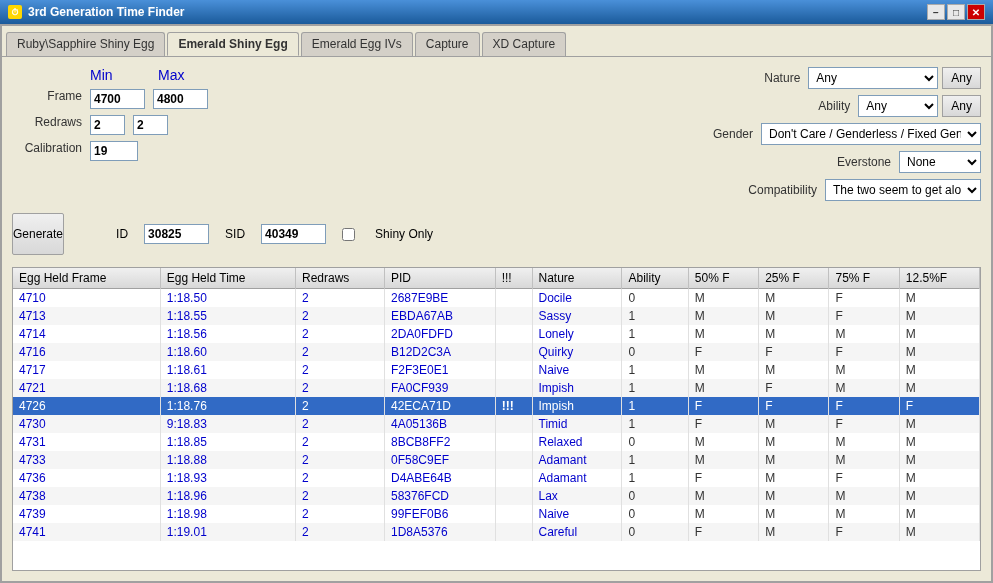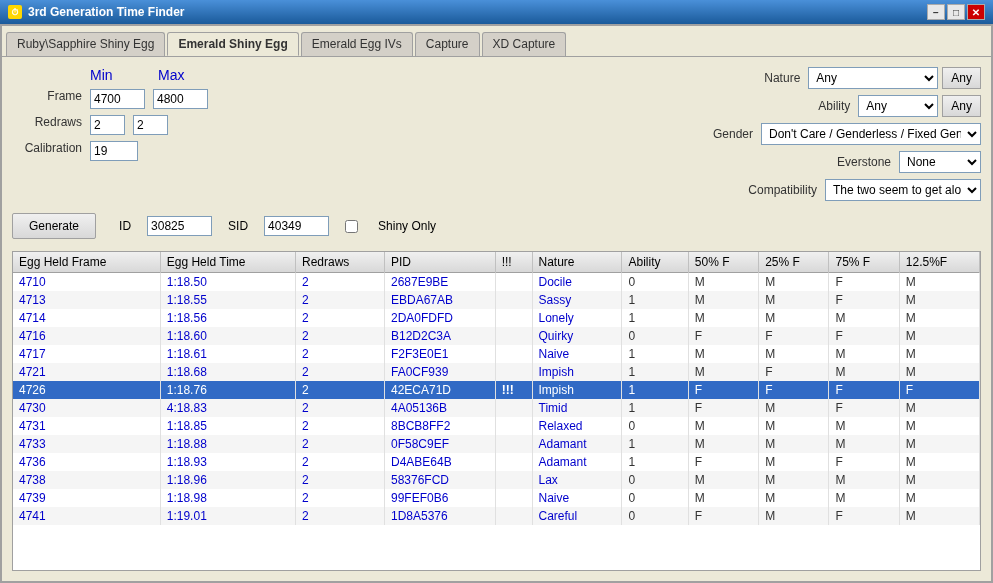--- a/index.html
+++ b/index.html
@@ -84,29 +84,30 @@
     .form-label { width: 70px; text-align: right; color: #333; }
     .min-max-labels { display: flex; gap: 8px; margin-left: 78px; }
     .min-max-label { width: 60px; color: #0000cc; font-size: 14px; }
 
     input[type="text"] {
       border: 1px solid #7f9db9;
       background: white;
       padding: 1px 3px;
       height: 20px;
       width: 55px;
+      font-weight: bold;
     }
 
     .generate-btn {
       background: linear-gradient(to bottom, #f0f0f0, #d8d8d8);
       border: 1px solid #a0a0a0;
-      padding: 4px 16px;
+      padding: 4px 0;
       cursor: pointer;
       border-radius: 2px;
-      height: 26px;
+      height: 42px;
     }
 
     .shiny-check { margin-right: 4px; }
 
     .right-panel {
       flex: 1;
       display: flex;
       flex-direction: column;
       gap: 6px;
     }
@@ -265,21 +266,21 @@
         </div>
         <div class="right-form-row">
           <span class="right-label">Compatibility</span>
           <select class="compat-select"><option>The two seem to get along</option></select>
         </div>
       </div>
     </div>
 
     <div class="action-row">
       <button class="generate-btn">Generate</button>
-      <span style="margin-left:7px">ID</span>
+      <span style="margin-left:36px">ID</span>
       <input type="text" style="width: 65px;" value="30825">
       <span>SID</span>
       <input type="text" style="width: 65px;" value="40349">
       <input type="checkbox" class="shiny-check" style="">
       <span>Shiny Only</span>
     </div>
 
     <div class="table-container">
       <table>
         <thead>
@@ -384,21 +385,21 @@
               <td class="exclaim">!!!</td>
               <td class="blue">Impish</td>
               <td>1</td>
               <td>F</td>
               <td>F</td>
               <td>F</td>
               <td>F</td>
             </tr>
             <tr>
               <td class="blue">4730</td>
-              <td class="blue">4:18.83</td>
+              <td class="blue">9:18.83</td>
               <td class="blue">2</td>
               <td class="blue">4A05136B</td>
               <td></td>
               <td class="blue">Timid</td>
               <td>1</td>
               <td>F</td>
               <td>M</td>
               <td>F</td>
               <td>M</td>
             </tr>

